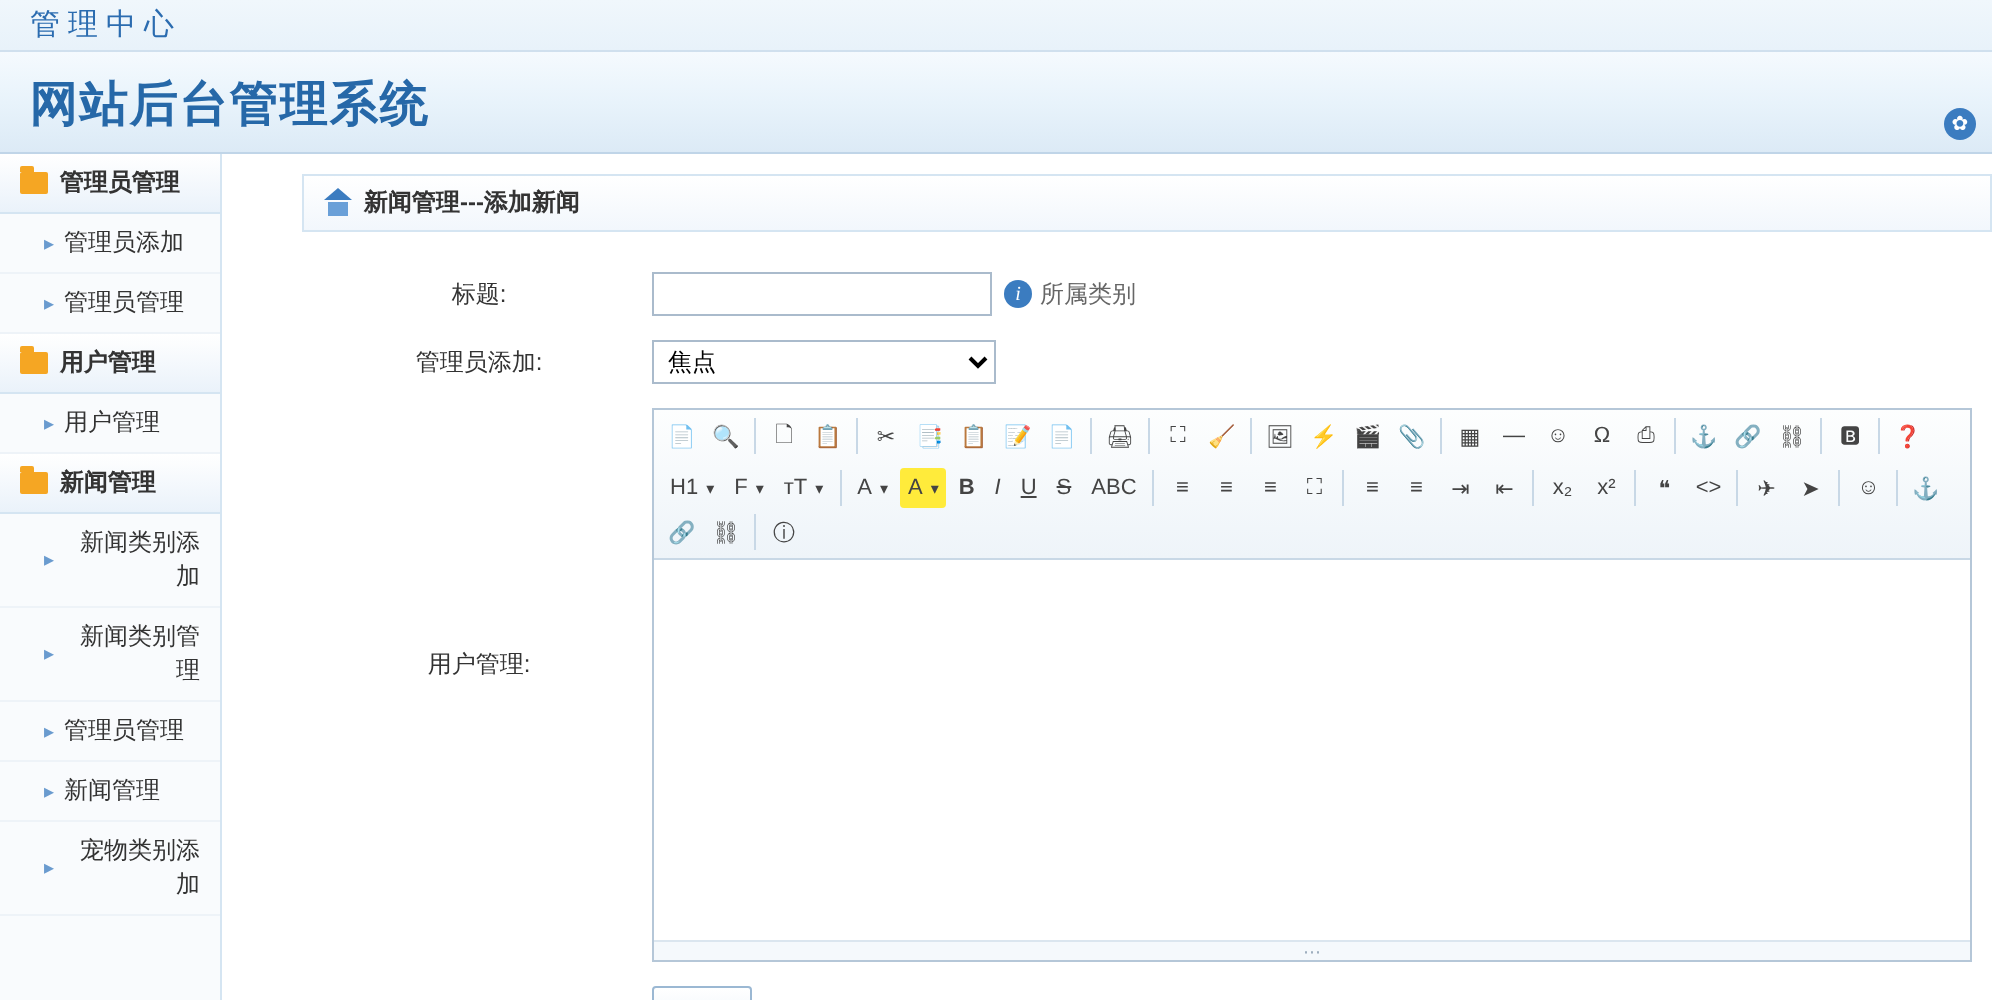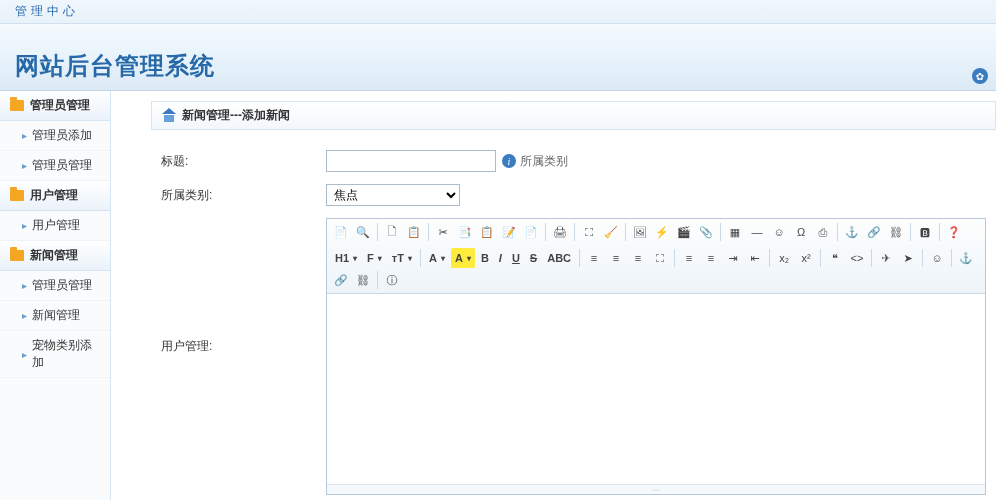--- a/index.html
+++ b/index.html
@@ -1,45 +1,45 @@
 <!DOCTYPE html>
 <html><head>
 <meta charset="utf-8">
 <style>
 * { margin: 0; padding: 0; box-sizing: border-box; }
 body { font-family: "Microsoft YaHei", SimSun, Arial, sans-serif; font-size: 12px; background: #fff; color: #333; }
-.top-bar { background: linear-gradient(#f0f7fc, #e8f2fa); padding: 3px 15px; font-size: 12px; color: #2b6cb0; letter-spacing: 4px; border-bottom: 1px solid #d0e0ee; font-family: Liberation Mono, monospace; }
+.top-bar { background: linear-gradient(#f0f7fc, #e8f2fa); padding: 3px 15px; font-size: 15px; color: #2b6cb0; letter-spacing: 4px; border-bottom: 1px solid #d0e0ee; font-family: Liberation Mono, monospace; }
 .header { background: linear-gradient(#f5fafe, #e8f3fb, #dceaf6); padding: 10px 15px 8px; border-bottom: 1px solid #c0d5e8; position: relative; }
-.header h1 { color: #2668a8; font-size: 24px; font-weight: bold; letter-spacing: 1px; margin-top: 16px; }
+.header h1 { color: #2668a8; font-size: 24px; font-weight: bold; letter-spacing: 1px; }
 .header-icon { position: absolute; right: 8px; bottom: 6px; width: 16px; height: 16px; background: #3b7cc0; border-radius: 50%; display: flex; align-items: center; justify-content: center; color: #fff; font-size: 10px; }
 .layout { display: flex; min-height: calc(500px - 70px); }
 .sidebar { width: 180px; background: #f9fbfd; border-right: 1px solid #d5e5f2; }
 .side-group-header { background: linear-gradient(#ffffff, #eaf2fa); border-bottom: 1px solid #d5e5f2; padding: 6px 10px; font-weight: bold; color: #333; cursor: pointer; display: flex; align-items: center; gap: 6px; }
 .folder-icon { width: 14px; height: 11px; background: #f5a623; border-radius: 1px; position: relative; display: inline-block; }
 .folder-icon::before { content: ""; position: absolute; top: -3px; left: 0; width: 7px; height: 3px; background: #f5a623; border-radius: 1px 1px 0 0; }
-.side-item { padding: 6px 10px 6px 22px; border-bottom: 1px solid #eef3f8; color: #333; cursor: pointer; display: flex; align-items: center; gap: 5px; }
+.side-item { padding: 6px 10px 6px 22px; border-bottom: 1px solid #eef3f8; color: #333; cursor: pointer; display: flex; align-items: center; gap: 5px; text-align: right; }
 .side-item::before { content: "▸"; color: #6a9bcf; font-size: 10px; }
 .main { flex: 1; padding: 10px 0 10px 40px; background: #fff; }
 .breadcrumb { background: linear-gradient(#ffffff, #f2f7fc); border: 1px solid #d5e5f2; padding: 5px 10px; display: flex; align-items: center; gap: 6px; font-weight: bold; color: #333; margin-right: 0; }
 .home-icon { width: 14px; height: 12px; position: relative; display: inline-block; }
 .home-icon::before { content: ""; position: absolute; bottom: 0; left: 2px; width: 10px; height: 7px; background: #6aa0d8; }
 .home-icon::after { content: ""; position: absolute; top: -2px; left: 0; width: 0; height: 0; border-left: 7px solid transparent; border-right: 7px solid transparent; border-bottom: 6px solid #3b7cc0; }
 .form-area { padding: 20px 10px 10px; }
 .form-row { display: flex; align-items: flex-start; margin-bottom: 12px; }
-.form-label { width: 165px; text-align: left; padding-right: 8px; padding-top: 3px; color: #333; }
+.form-label { width: 165px; text-align: center; padding-right: 8px; padding-top: 3px; color: #333; }
 .form-control { display: flex; align-items: center; gap: 6px; }
 .text-input { border: 1px solid #abc; padding: 3px 4px; width: 170px; height: 22px; font-size: 12px; }
-.select-input { border: 1px solid #abc; padding: 2px 3px; width: 134px; height: 22px; font-size: 12px; background: #fff; }
+.select-input { border: 1px solid #abc; padding: 2px 3px; width: 172px; height: 22px; font-size: 12px; background: #fff; }
 .hint { color: #666; display: flex; align-items: center; gap: 4px; }
 .info-icon { width: 14px; height: 14px; border-radius: 50%; background: #3b7cc0; color: #fff; display: inline-flex; align-items: center; justify-content: center; font-size: 10px; font-style: italic; font-family: serif; }
 .editor-wrap { border: 1px solid #b5c7d8; width: 660px; }
 .editor-toolbar { background: linear-gradient(#fdfefe, #eef4f9); border-bottom: 1px solid #c8d8e6; padding: 3px 4px; display: flex; flex-wrap: wrap; gap: 2px; align-items: center; }
 .tb-btn { width: 20px; height: 20px; display: inline-flex; align-items: center; justify-content: center; cursor: pointer; border: 1px solid transparent; border-radius: 2px; font-size: 11px; color: #444; }
 .tb-sep { width: 1px; height: 18px; background: #c8d8e6; margin: 0 2px; }
-.tb-wide { width: auto; padding: 0 3px; gap: 2px; font-weight: bold; }
+.tb-wide { width: auto; padding: 0 3px; gap: 2px; }
 .editor-body { min-height: 190px; background: #fff; padding: 6px; outline: none; }
 .editor-resize { height: 10px; border-top: 1px solid #dbe6ef; background: #f5f9fc; text-align: center; color: #9ab; font-size: 9px; cursor: ns-resize; line-height: 10px; }
 .submit-btn { border: 1px solid #9bb8d3; background: linear-gradient(#ffffff, #e8f1f9); padding: 4px 12px; cursor: pointer; border-radius: 2px; color: #2b5a8a; font-size: 12px; }
 </style>
 </head>
 <body>
 
 <div class="top-bar">
   <span>管理中心</span>
 </div>
@@ -66,20 +66,26 @@
         <span>用户管理</span>
       </div>
       <div class="side-item">
         <span>用户管理</span>
       </div>
       <div class="side-group-header">
         <span class="folder-icon"></span>
         <span>新闻管理</span>
       </div>
       <div class="side-item">
+        <span>新闻类别添加</span>
+      </div>
+      <div class="side-item">
+        <span>新闻类别管理</span>
+      </div>
+      <div class="side-item">
         <span>管理员管理</span>
       </div>
       <div class="side-item">
         <span>新闻管理</span>
       </div>
       <div class="side-item">
         <span>宠物类别添加</span>
       </div>
     </div>
 
@@ -96,21 +102,21 @@
         <div class="form-control">
           <input type="text" class="text-input" style="">
           <span class="hint">
             <span class="info-icon">i</span>
             <span>所属类别</span>
           </span>
         </div>
       </div>
 
       <div class="form-row">
-        <div class="form-label">所属类别:</div>
+        <div class="form-label">管理员添加:</div>
         <div class="form-control">
           <select class="select-input">
             <option>焦点</option>
           </select>
         </div>
       </div>
 
       <div class="form-row">
         <div class="form-label" style="padding-top:120px">用户管理:</div>
         <div class="form-control">

